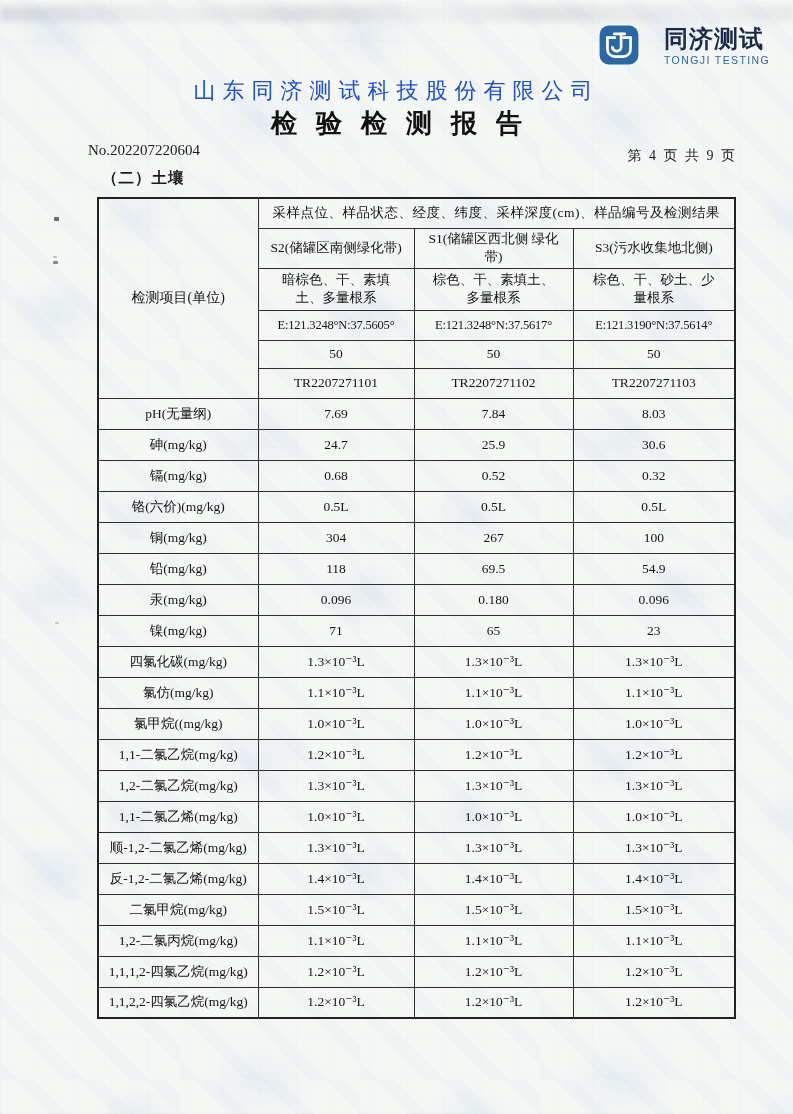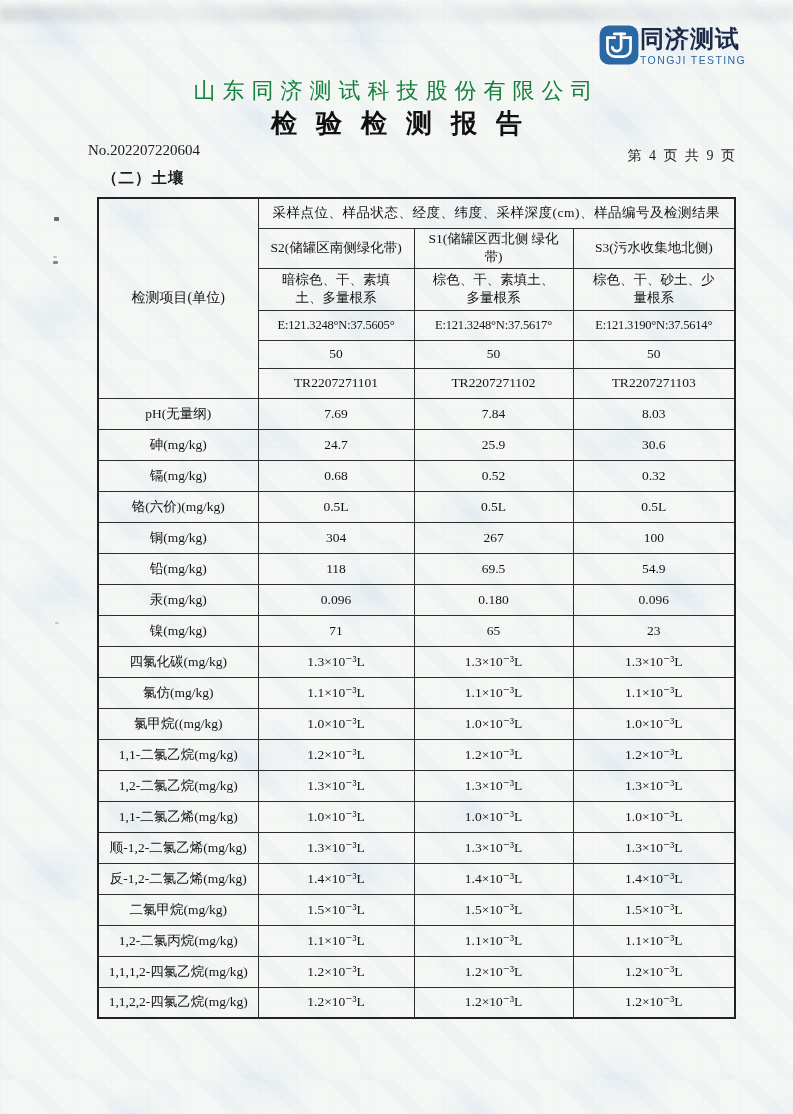--- a/index.html
+++ b/index.html
@@ -37,36 +37,36 @@
       rgba(125,135,148,.18) 70%, rgba(175,180,190,.06) 88%, rgba(140,148,160,.14));
     filter:blur(3px);
   }
   .scan-mark{position:absolute;background:#3a3a3a;border-radius:1px;}
   .mark1{left:54px;top:217px;width:5px;height:4px;opacity:.75;}
   .mark2{left:53px;top:261px;width:5px;height:3px;opacity:.6;}
   .mark3{left:53px;top:256px;width:4px;height:2px;opacity:.3;}
   .mark4{left:55px;top:622px;width:4px;height:2px;opacity:.25;}
 
   
-  .logo{position:absolute;top:24px;left:598px;display:flex;align-items:flex-start;gap:0;}
+  .logo{position:absolute;top:24px;left:598px;display:flex;align-items:flex-start;gap:24px;}
   .logo-icon{width:42px;height:42px;display:block;}
   .logo-text{display:flex;flex-direction:column;line-height:1;}
   .logo-cn{
     font-family:"Liberation Sans","DejaVu Sans",sans-serif;
     font-weight:bold;font-size:24px;color:#1b2a49;letter-spacing:1px;margin-top:3px;
   }
   .logo-en{
     font-family:"Liberation Sans","DejaVu Sans",sans-serif;
     font-weight:normal;font-size:10.5px;color:#2a67a5;letter-spacing:1.4px;margin-top:4px;
   }
 
   
   .company-title{
     position:absolute;top:76px;left:0;width:100%;text-align:center;
-    font-size:22px;letter-spacing:7px;color:#15803d;
+    font-size:22px;letter-spacing:7px;color:#1d4ed8;
   }
   .report-title{
     position:absolute;top:106px;left:0;width:100%;text-align:center;
     font-size:26px;font-weight:bold;letter-spacing:19px;padding-left:19px;
     box-sizing:border-box;color:#111;
   }
   .report-no{position:absolute;left:88px;top:142px;font-size:15px;}
   .page-indicator{position:absolute;right:56px;top:147px;font-size:14px;letter-spacing:2px;}
   .section-label{position:absolute;left:102px;top:168px;font-size:15.5px;font-weight:bold;letter-spacing:1px;}
 

